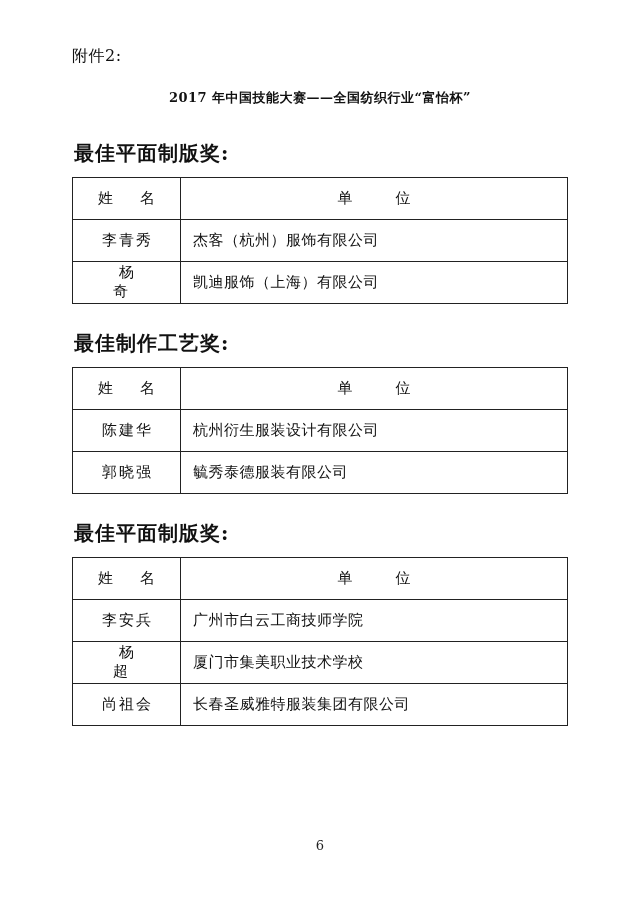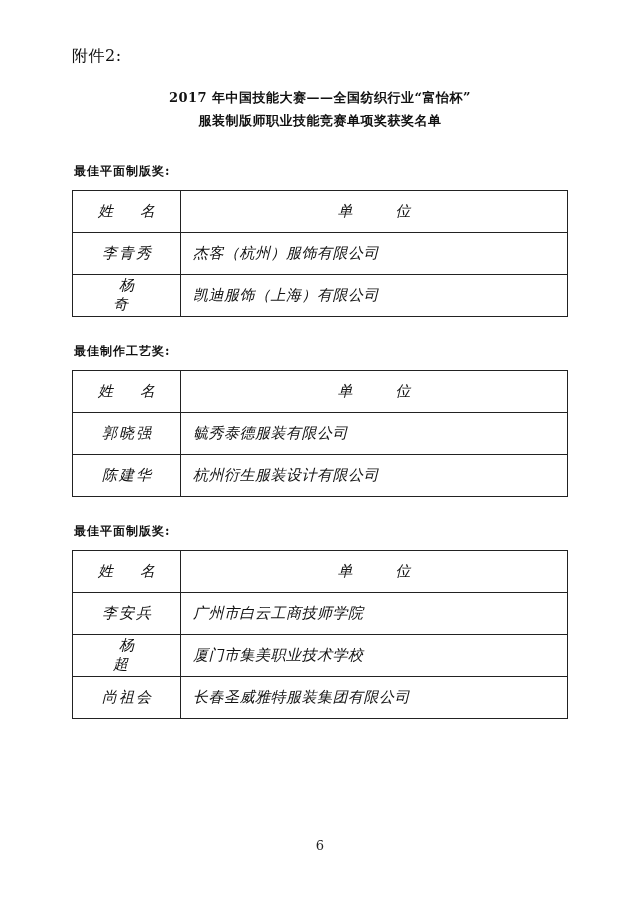--- a/index.html
+++ b/index.html
@@ -39,38 +39,37 @@
     display: block;
   }
   .section {
     margin-top: 26px;
   }
   .section:first-of-type {
     margin-top: 30px;
   }
   .section-heading {
     font-weight: bold;
-    font-size: 12px;
+    font-size: 20px;
     letter-spacing: 1px;
     margin: 0 0 10px 2px;
   }
   table.award-table {
     border-collapse: collapse;
     width: 100%;
     table-layout: fixed;
   }
   table.award-table th,
   table.award-table td {
     border: 1px solid #222222;
     height: 41px;
     font-size: 15px;
     font-weight: normal;
     padding: 0 10px;
     vertical-align: middle;
-    font-style: italic;
   }
   table.award-table th {
     text-align: center;
     letter-spacing: 6px;
     text-indent: 6px;
   }
   table.award-table th.col-unit {
     letter-spacing: 14px;
     text-indent: 14px;
   }
@@ -102,21 +101,20 @@
 </style>
 </head>
 <body>
 
 <div class="page">
 
   <div class="attachment-label">附件2:</div>
 
   <div class="doc-title">
     <span class="line1">2017 年中国技能大赛——全国纺织行业“富怡杯”</span>
-    <span class="line2">服装制版师职业技能竞赛单项奖获奖名单</span>
   </div>
 
   <div id="sections-container">
       <div class="section">
         <div class="section-heading">最佳平面制版奖:</div>
         <table class="award-table">
           <colgroup>
             <col class="c-name">
             <col class="c-unit">
           </colgroup>
@@ -146,26 +144,26 @@
             <col class="c-unit">
           </colgroup>
           <thead>
             <tr>
               <th class="col-name">姓　名</th>
               <th class="col-unit">单　位</th>
             </tr>
           </thead>
           <tbody>
             <tr>
+              <td class="name">陈建华</td>
+              <td class="unit">杭州衍生服装设计有限公司</td>
+            </tr>
+            <tr>
               <td class="name">郭晓强</td>
               <td class="unit">毓秀泰德服装有限公司</td>
-            </tr>
-            <tr>
-              <td class="name">陈建华</td>
-              <td class="unit">杭州衍生服装设计有限公司</td>
             </tr>
           </tbody>
         </table>
       </div>
       <div class="section">
         <div class="section-heading">最佳平面制版奖:</div>
         <table class="award-table">
           <colgroup>
             <col class="c-name">
             <col class="c-unit">

